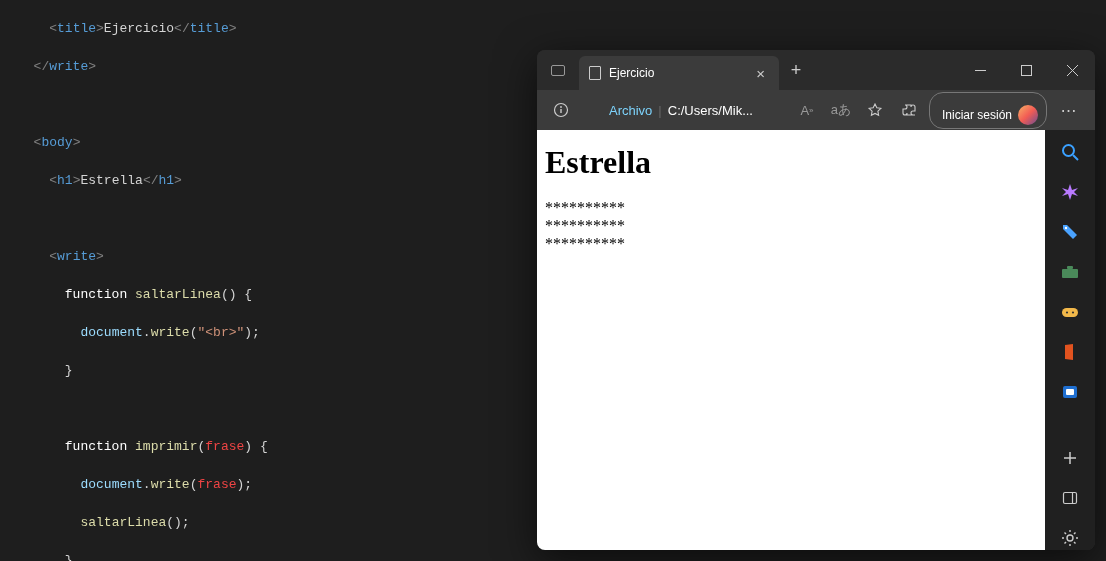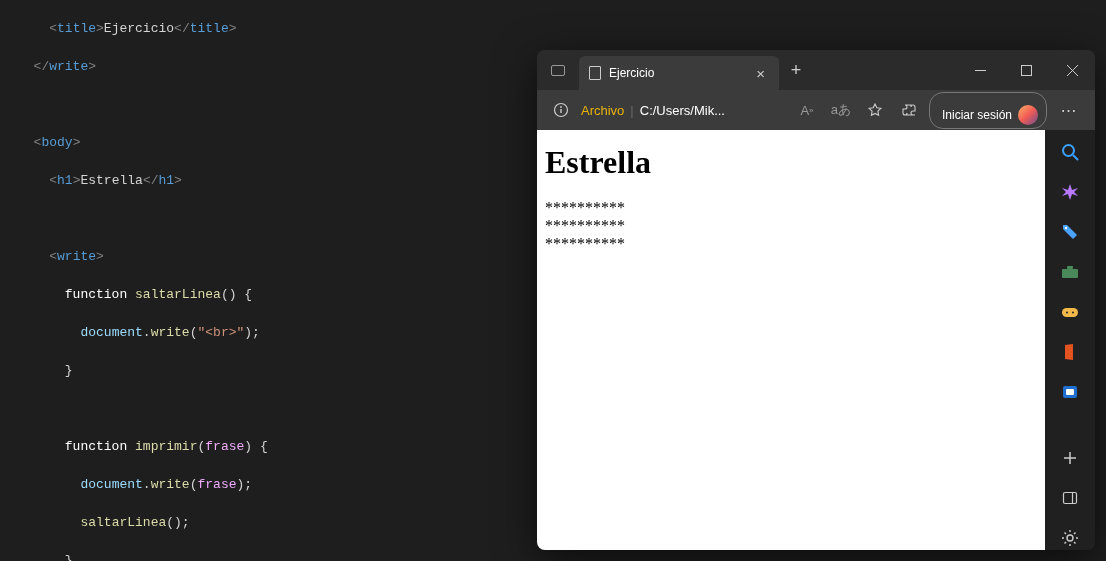--- a/index.html
+++ b/index.html
@@ -24,21 +24,21 @@
   padding: 0 0 0 18px;
   line-height: 19px;
   white-space: pre;
 }
 .line { display: block; }
 .tagname { color: #569cd6; }
 .bracket { color: #808080; }
 .text { color: #d4d4d4; }
 .keyword { color: #ffffff; }
 .func { color: #dcdcaa; }
-.param { color: #f0abfc; }
+.param { color: #ef4444; }
 .obj { color: #9cdcfe; }
 .string { color: #ce9178; }
 .op { color: #d4d4d4; }
 
 
 .browser {
   position: absolute;
   left: 537px;
   top: 50px;
   width: 558px;
@@ -82,21 +82,21 @@
   display: flex;
   align-items: center;
   padding: 0 10px;
   gap: 6px;
   font-family: 'Segoe UI', sans-serif;
   font-size: 13px;
   color: #fff;
 }
 .tb-icon { width:28px; height:28px; display:flex; align-items:center; justify-content:center; color:#ccc; border-radius:4px; }
 .tb-sep { color:#666; }
-.tb-text { color:#eab308; }
+.tb-text { color:#7dd3fc;margin-left:28px; }
 .tb-url { color:#fff; }
 .tb-spacer { flex:1; }
 .tb-small { width:28px; color:#999; font-size:13px; display:flex; align-items:center; justify-content:center; }
 .signin-btn {
   border: 1px solid #777;
   border-radius: 14px;
   padding: 12px 8px 3px 12px;
   display: flex;
   align-items: center;
   gap: 6px;

